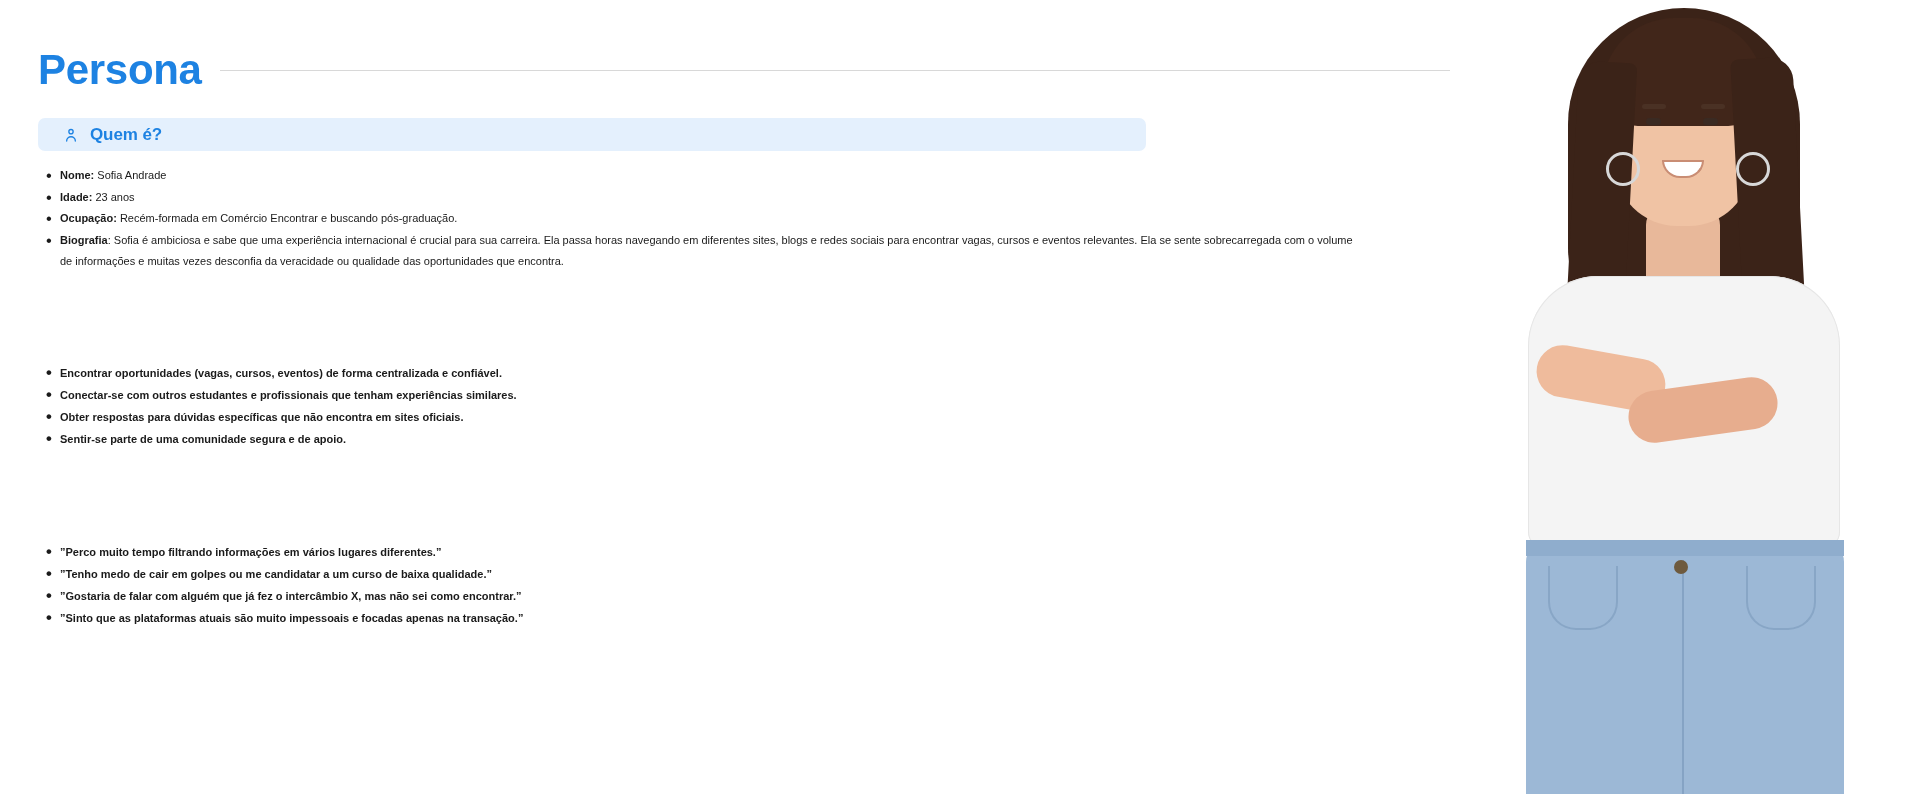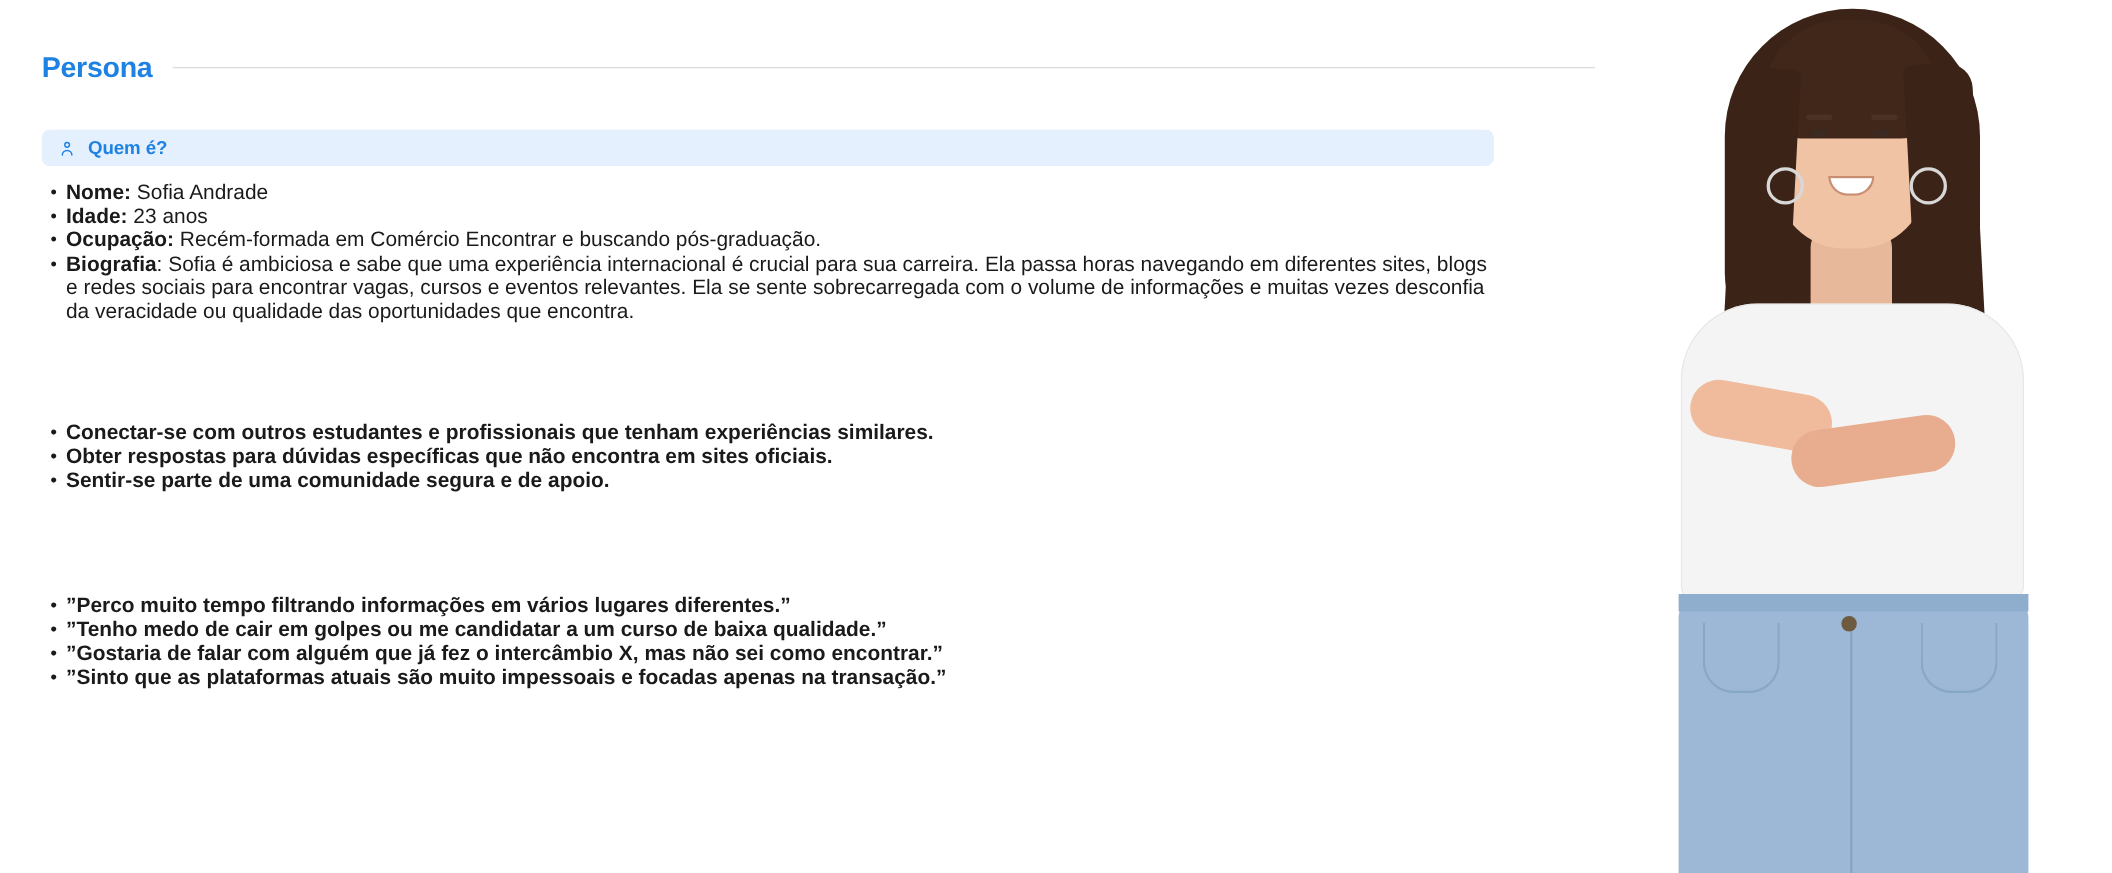--- a/index.html
+++ b/index.html
@@ -24,21 +24,21 @@
   .title-row {
     position: absolute;
     left: 38px;
     top: 46px;
     width: 1816px;
     display: flex;
     align-items: center;
     gap: 18px;
   }
   .title-text {
-    font-size: 26px;
+    font-size: 42px;
     font-weight: bold;
     color: #1d82e2;
     letter-spacing: -0.3px;
     white-space: nowrap;
   }
   .title-rule {
     flex: 1;
     height: 1px;
     background: #d8d8d8;
   }
@@ -53,22 +53,22 @@
 
   .section { margin-bottom: 0; }
 
   .section-header {
     display: flex;
     align-items: center;
     gap: 10px;
     background: #e4f0fd;
     border-radius: 7px;
     height: 33px;
-    padding: 0 14px;
-    width: 1320px;
+    padding: 0 24px;
+    width: 1108px;
   }
   .section-header .hdr-icon {
     width: 18px;
     height: 18px;
     display: flex;
     align-items: center;
     justify-content: center;
     color: #1d82e2;
     flex: 0 0 auto;
   }
@@ -80,21 +80,21 @@
   }
 
   .bullets {
     margin: 0;
     padding: 0;
     list-style: none;
   }
   .bullets li {
     position: relative;
     padding-left: 22px;
-    font-size: 19px;
+    font-size: 11px;
     line-height: 21.5px;
     color: #1a1a1a;
     margin-top: 0;
   }
   .bullets li::before {
     content: "•";
     position: absolute;
     left: 8px;
     top: 0;
     color: #1a1a1a;
@@ -302,20 +302,21 @@
         <li><b>Idade:</b><span> 23 anos</span></li>
         <li><b>Ocupação:</b><span> Recém-formada em Comércio Encontrar e buscando pós-graduação.</span></li>
         <li><b>Biografia</b><span>: Sofia é ambiciosa e sabe que uma experiência internacional é crucial para sua carreira. Ela passa horas navegando em diferentes sites, blogs e redes sociais para encontrar vagas, cursos e eventos relevantes. Ela se sente sobrecarregada com o volume de informações e muitas vezes desconfia da veracidade ou qualidade das oportunidades que encontra.</span></li>
       </ul>
     </div>
 
     <div class="sec-gap-1"></div>
 
     <div class="section">
       <ul class="bullets" id="needs-list">
+        <li>Encontrar oportunidades (vagas, cursos, eventos) de forma centralizada e confiável.</li>
         <li>Conectar-se com outros estudantes e profissionais que tenham experiências similares.</li>
         <li>Obter respostas para dúvidas específicas que não encontra em sites oficiais.</li>
         <li>Sentir-se parte de uma comunidade segura e de apoio.</li>
       </ul>
     </div>
 
     <div class="sec-gap-2"></div>
 
     <div class="section">
       <ul class="bullets" id="pains-list">

